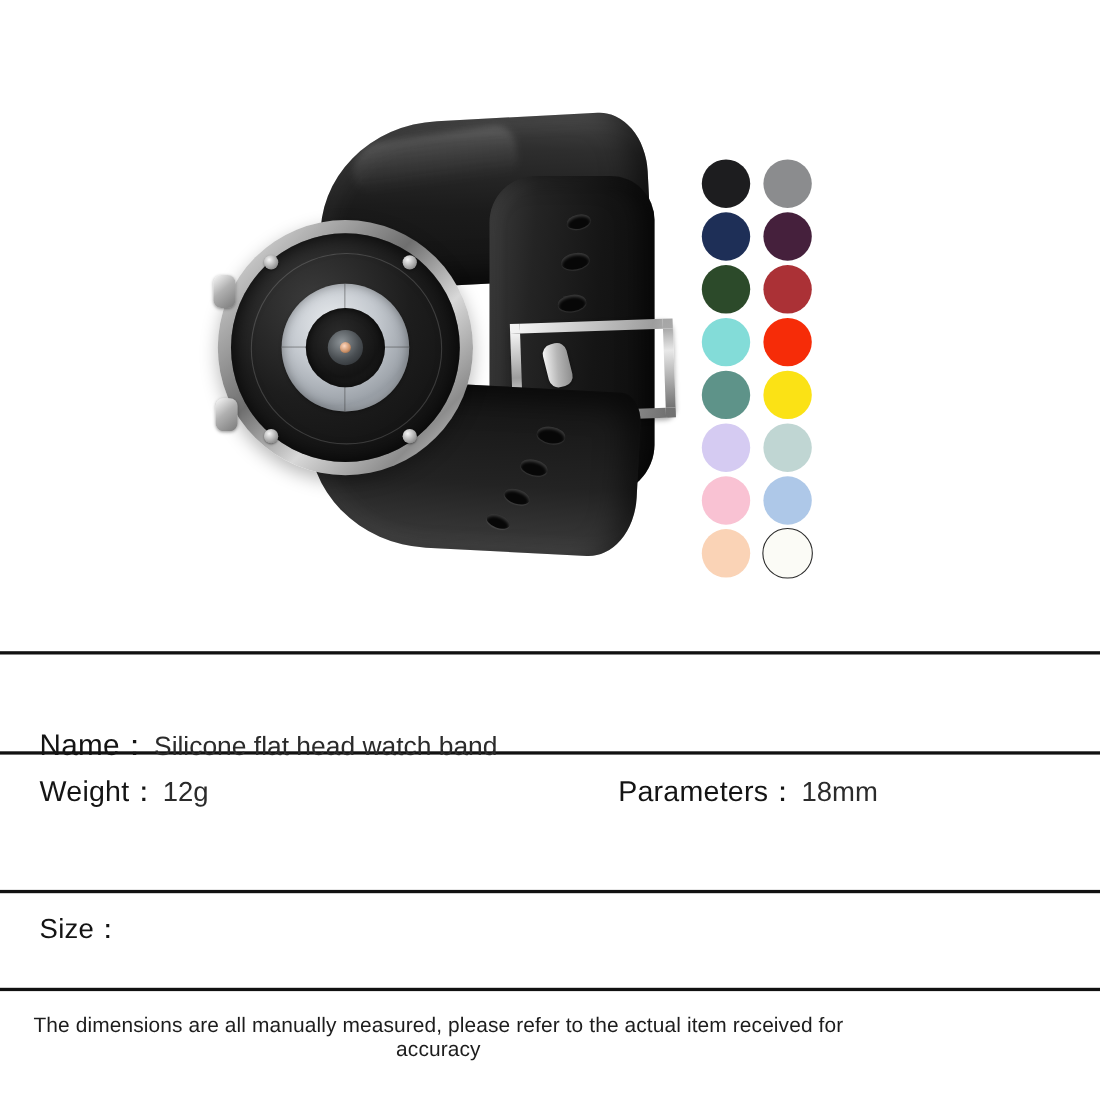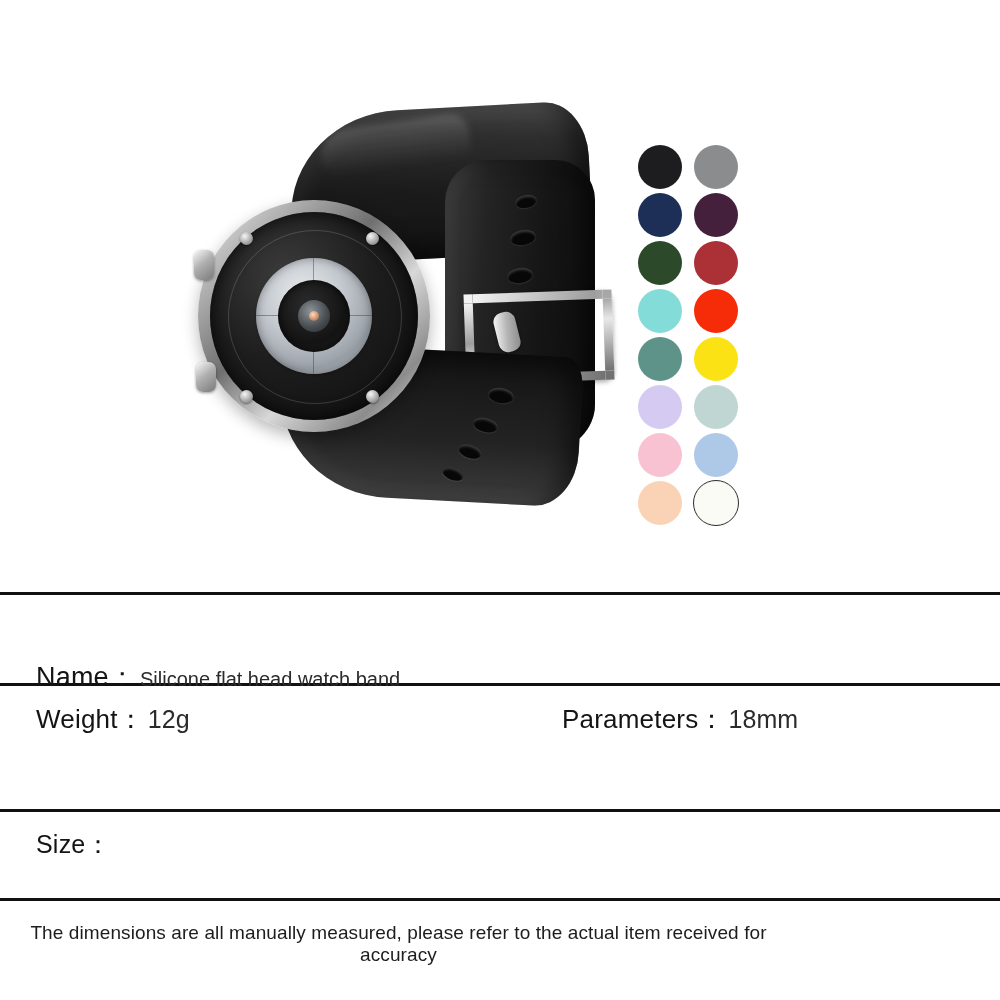--- a/index.html
+++ b/index.html
@@ -285,21 +285,21 @@
   .cell-right { left: 562px; }
 
   .lbl {
     font-size: 27px;
     font-weight: 400;
     color: #141414;
     white-space: nowrap;
     letter-spacing: 0.2px;
   }
   .val {
-    font-size: 20px;
+    font-size: 24px;
     font-weight: 400;
     color: #2b2b2b;
     white-space: nowrap;
     margin-left: 4px;
   }
   .row2 .lbl { font-size: 26px; }
   .row2 .val { font-size: 25px; }
   .row3 .lbl { font-size: 25px; }
   .row3 .val { font-size: 23px; }
 

